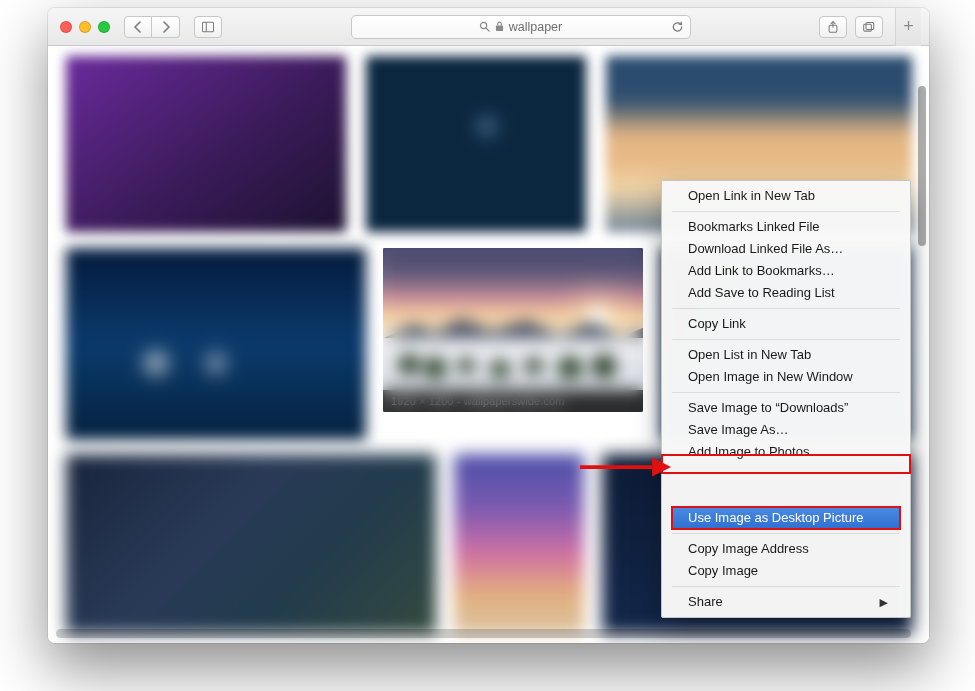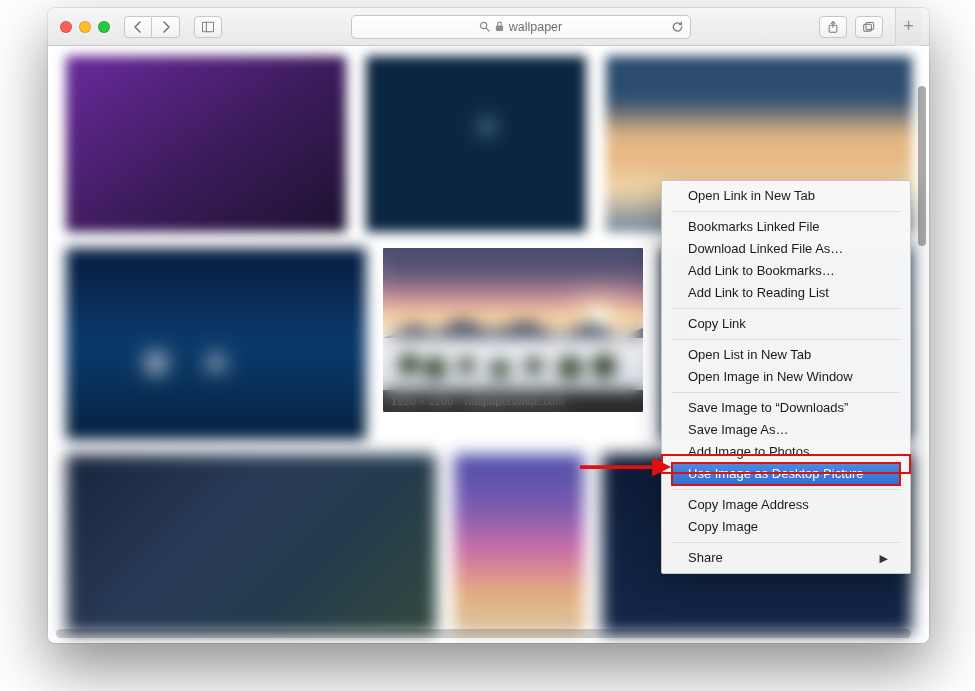--- a/index.html
+++ b/index.html
@@ -244,20 +244,21 @@
     line-height: 18px;
     white-space: nowrap;
     position: relative;
   }
   .ctx-item.hi {
     background: #3a7bd5;
     background: linear-gradient(#4a8be3,#2f6fd1);
     color: #fff;
     outline: 2px solid #d11; 
     outline-offset: -1px;
+    margin-top: 44px;
   }
   .ctx-item .arrow {
     position:absolute; right:12px; top:50%; transform:translateY(-50%);
     font-size:11px; color:#333;
   }
 
   
   .ann-arrow {
     position:absolute;
     left: 530px;
@@ -380,21 +381,21 @@
   <div class="v-scroll">
     <div class="thumb-bar"></div>
   </div>
 
   <div class="ctx" id="ctx">
       <div class="ctx-item">Open Link in New Tab</div>
       <hr>
       <div class="ctx-item">Bookmarks Linked File</div>
       <div class="ctx-item">Download Linked File As…</div>
       <div class="ctx-item">Add Link to Bookmarks…</div>
-      <div class="ctx-item">Add Link to Reading List</div>
+      <div class="ctx-item">Add Save to Reading List</div>
       <hr>
       <div class="ctx-item">Copy Link</div>
       <hr>
       <div class="ctx-item">Open List in New Tab</div>
       <div class="ctx-item">Open Image in New Window</div>
       <hr>
       <div class="ctx-item">Save Image to “Downloads”</div>
       <div class="ctx-item">Save Image As…</div>
       <div class="ctx-item">Add Image to Photos</div>
       <div class="ctx-item hi">Use Image as Desktop Picture</div>

